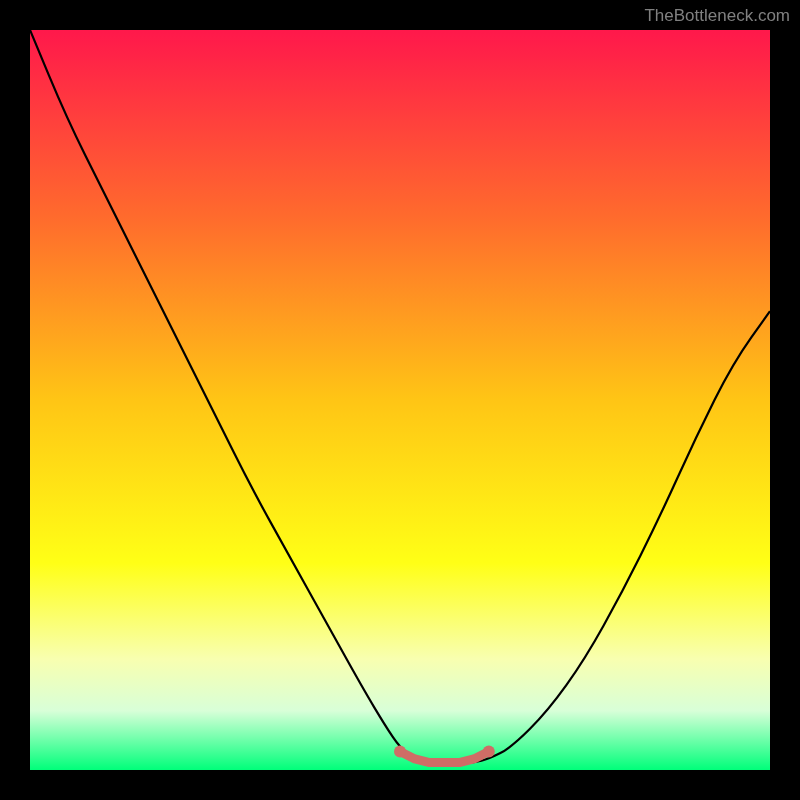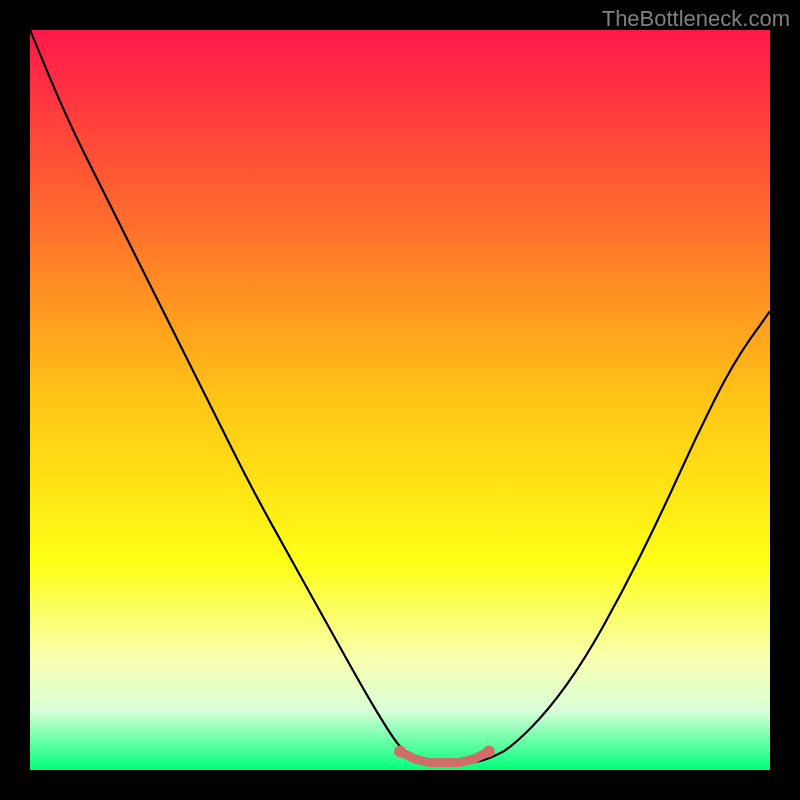--- a/index.html
+++ b/index.html
@@ -25,21 +25,21 @@
     left: 0;
     top: 0;
     width: 740px;
     height: 740px;
   }
   .watermark {
     position: absolute;
     top: 6px;
     right: 10px;
     color: #808080;
-    font-size: 22px;
+    font-size: 17px;
     font-weight: 500;
     z-index: 10;
   }
 </style>
 </head>
 <body>
 
 <div class="watermark">TheBottleneck.com</div>
 
 <div class="chart-container">

